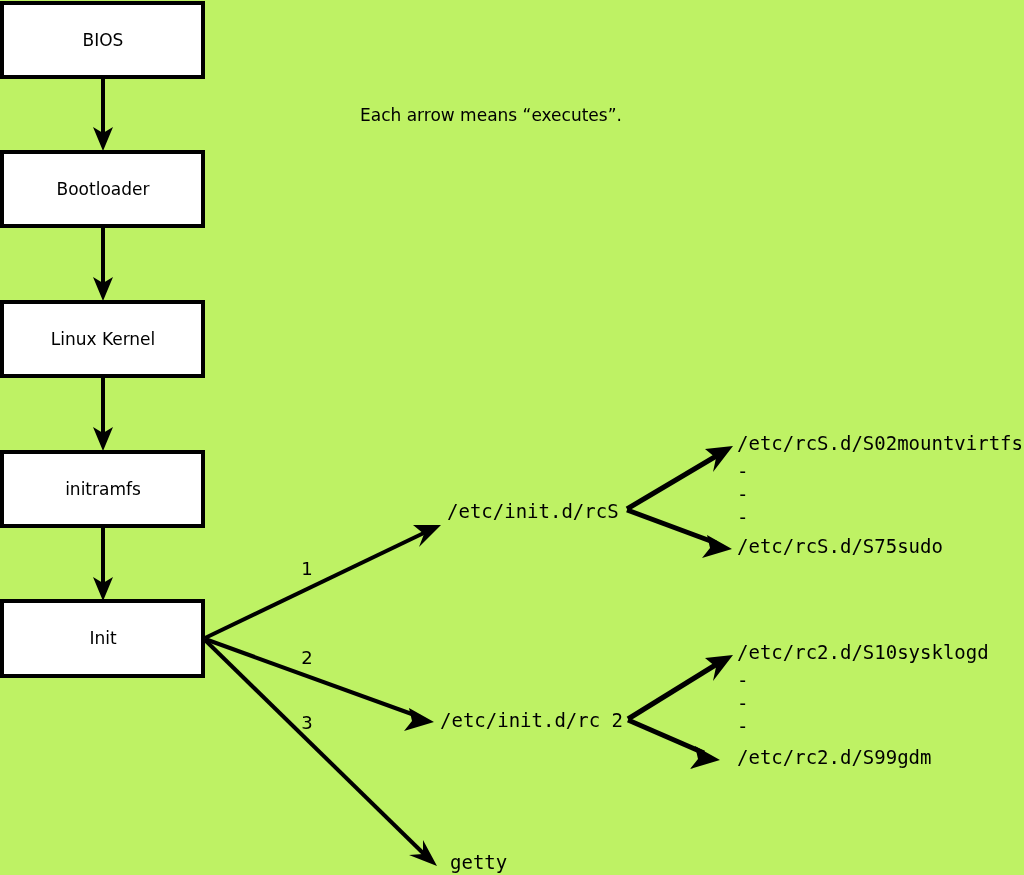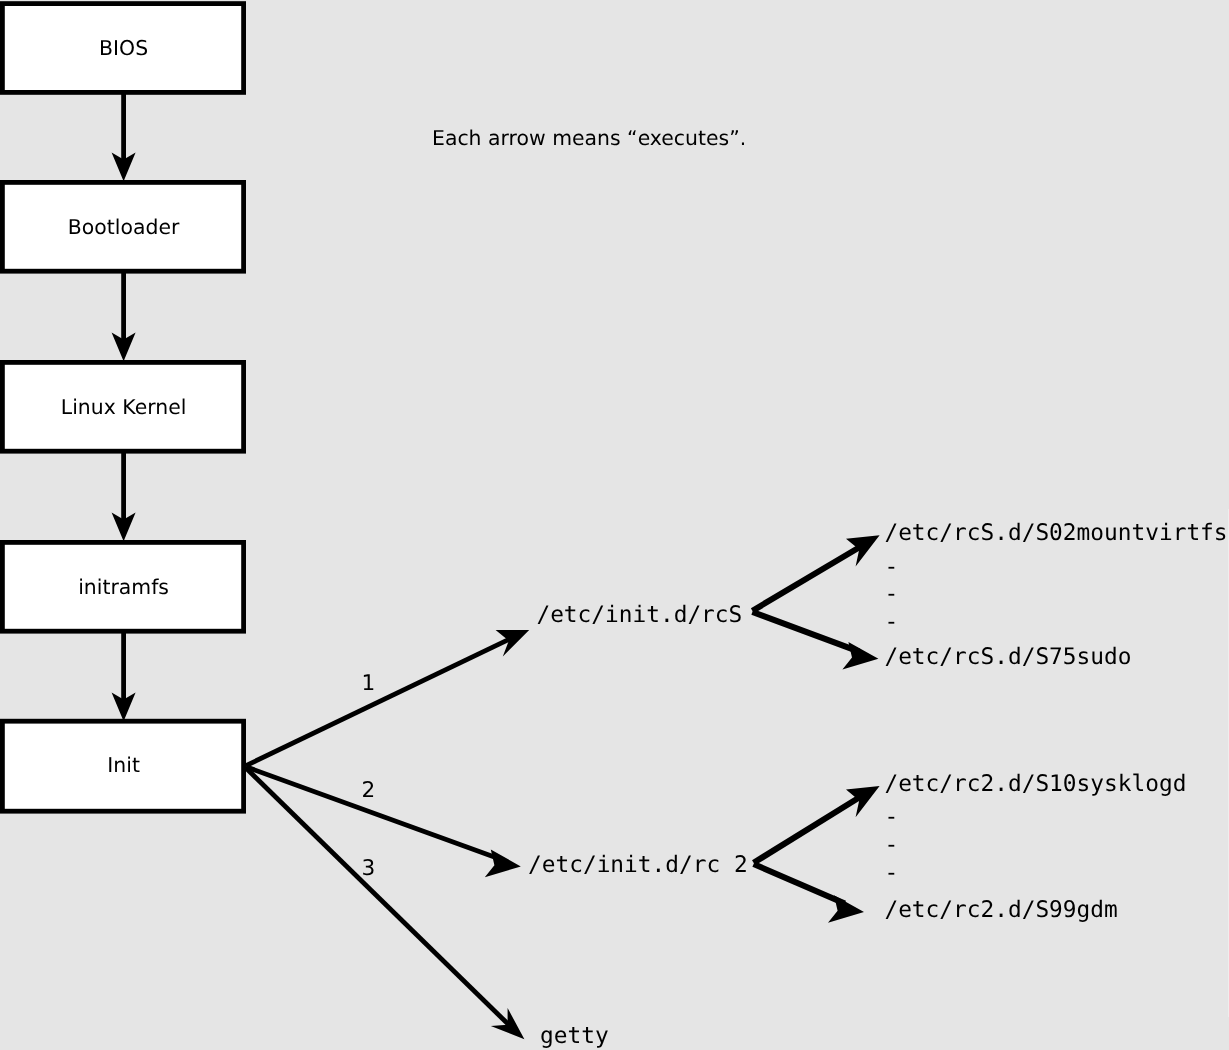--- a/index.html
+++ b/index.html
@@ -10,21 +10,21 @@
   body {
     width: 1024px;
     height: 875px;
     overflow: hidden;
     font-family: "Liberation Sans", sans-serif;
   }
   #diagram-root {
     position: relative;
     width: 1024px;
     height: 875px;
-    background: #e5e5e5;
+    background: #bef264;
   }
   svg#boot-flow {
     display: block;
     width: 1024px;
     height: 875px;
   }
   .box-rect {
     fill: #ffffff;
     stroke: #000000;
     stroke-width: 4;

